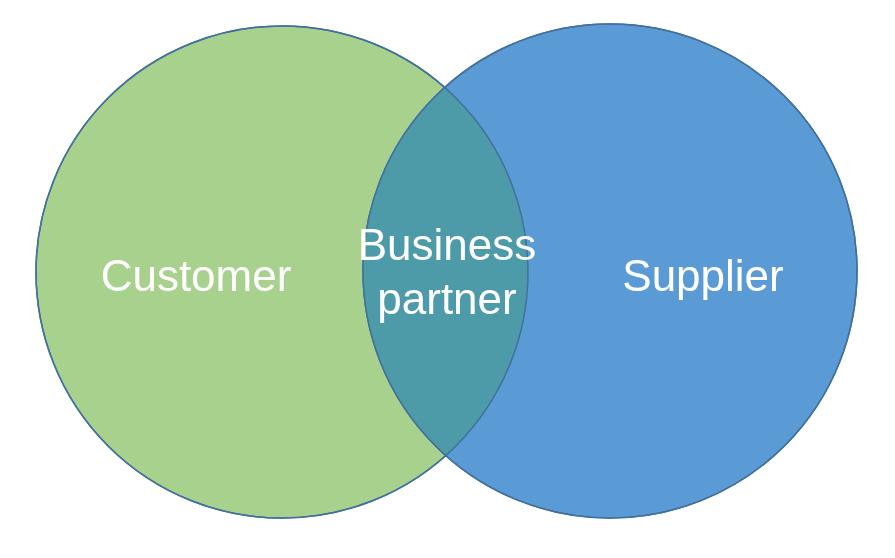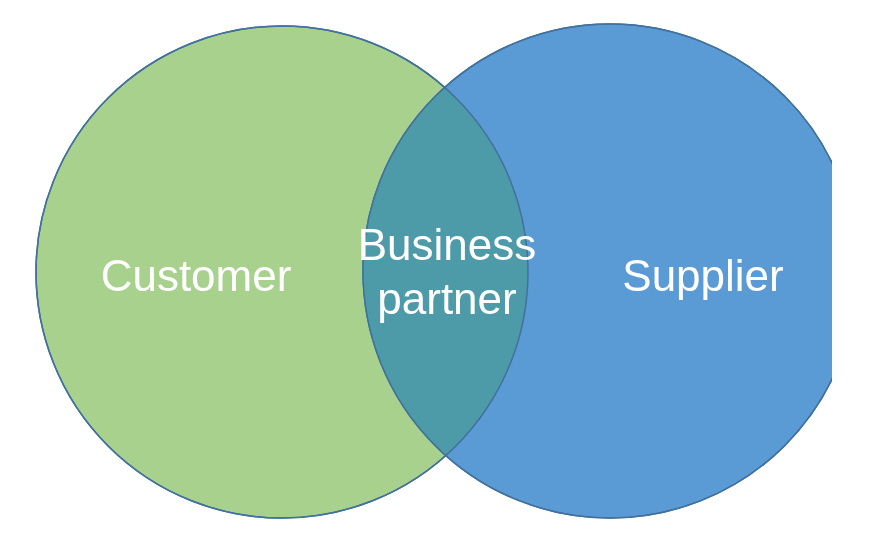--- a/index.html
+++ b/index.html
@@ -2,21 +2,21 @@
 <html><head>
 <meta charset="utf-8">
 <style>
   html, body {
     margin: 0;
     padding: 0;
     background: #ffffff;
   }
   .stage {
     position: relative;
-    width: 832px;
+    width: 895px;
     height: 558px;
     background: #ffffff;
     overflow: hidden;
     font-family: "Liberation Sans", sans-serif;
   }
   svg {
     display: block;
     width: 895px;
     height: 558px;
   }

